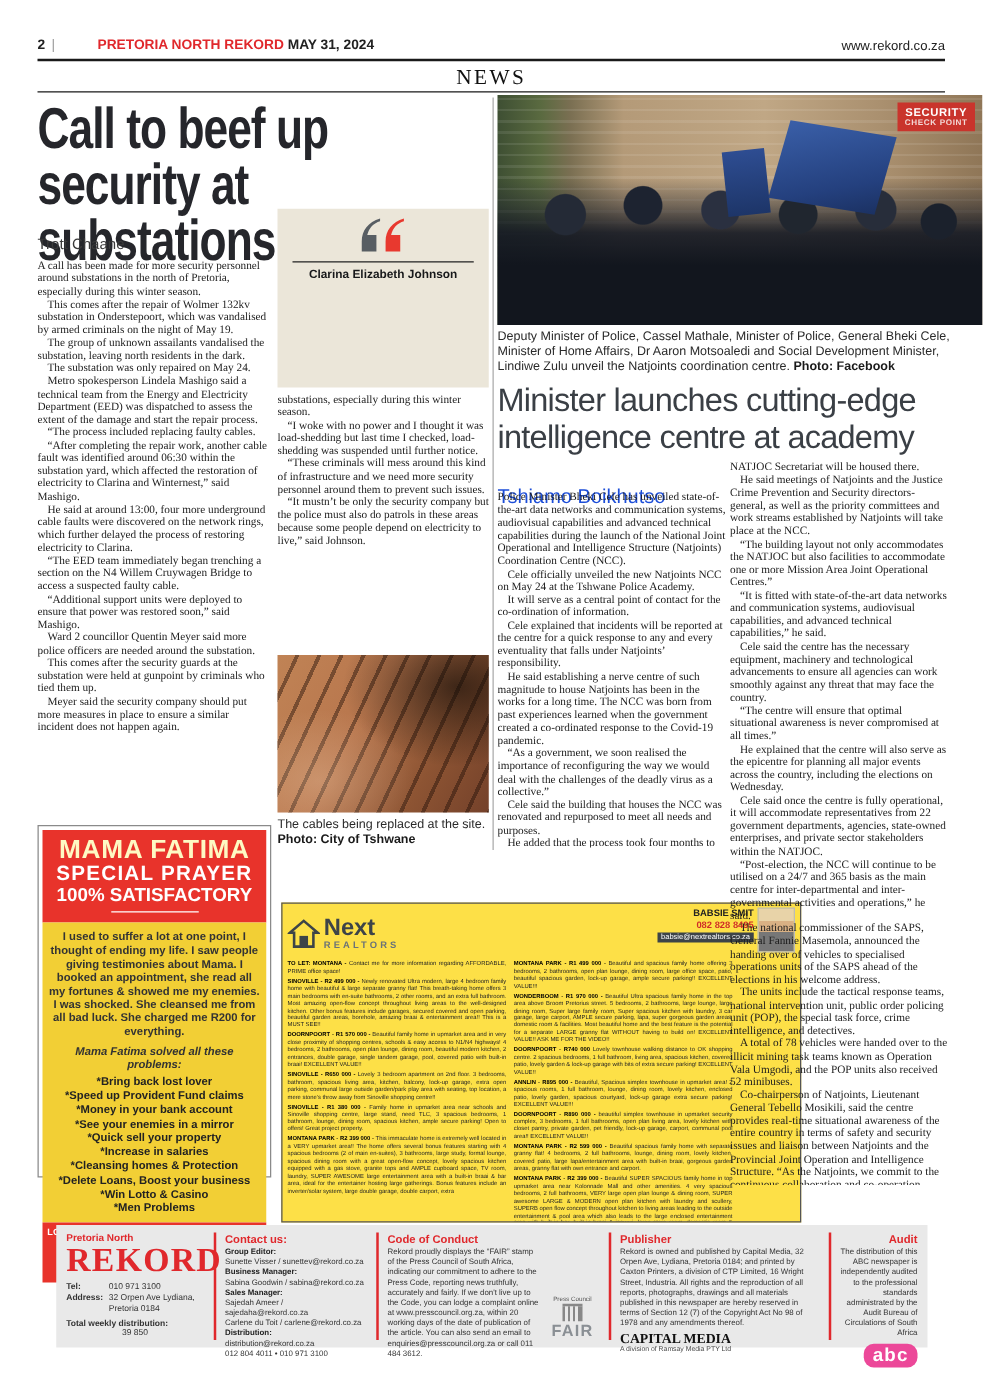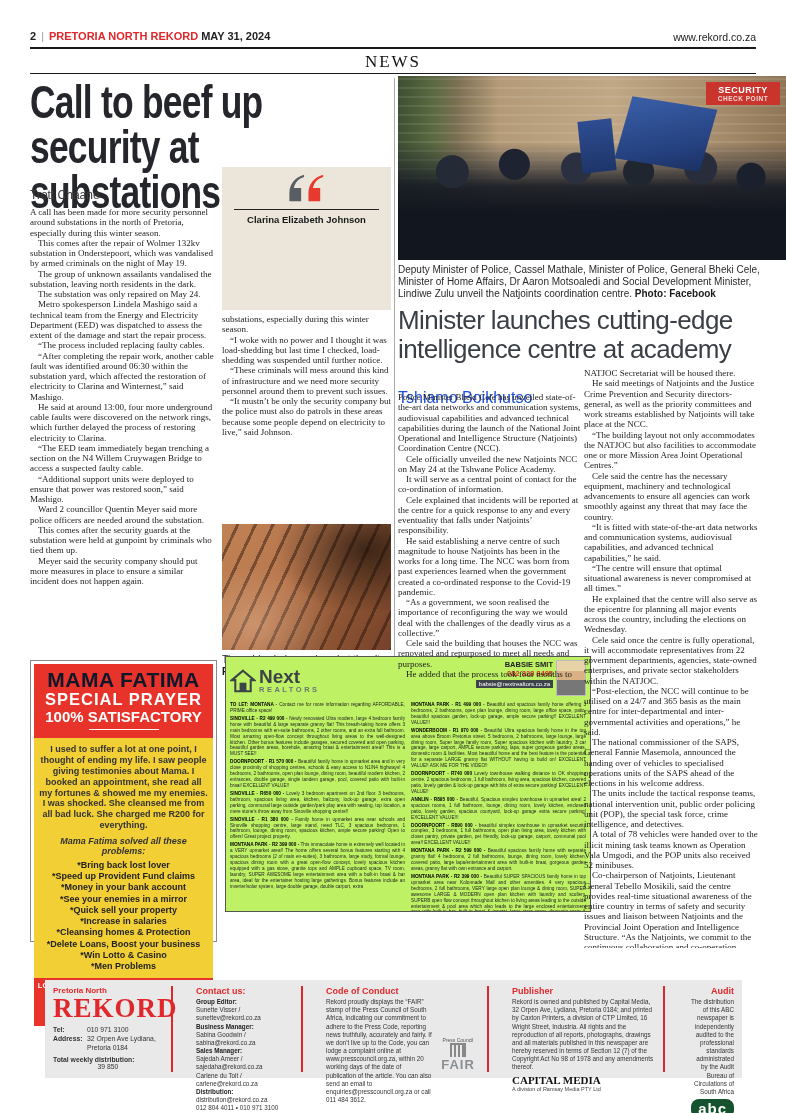--- a/index.html
+++ b/index.html
@@ -2,21 +2,21 @@
 <html><head>
 <meta charset="utf-8">
 <style>
   * { margin:0; padding:0; box-sizing:border-box; }
   body { background:#fff; font-family:"Liberation Sans", sans-serif; }
   .page { position:relative; width:786px; height:1113px; background:#fff; overflow:hidden; margin:0 auto; }
 
   
   .ph-left { position:absolute; left:30px; top:30px; font-size:11px; font-weight:bold; color:#222; }
   .ph-left .sep { color:#999; font-weight:normal; padding:0 5px; }
-  .ph-left .mast { color:#e0282c; }
+  .ph-left .mast { color:#e0282c;margin-left:29px; }
   .ph-right { position:absolute; right:30px; top:31px; font-size:10.5px; color:#222; }
   .rule-a { position:absolute; left:30px; right:30px; top:47px; height:2px; background:#1a1a1a; }
   .news-tag { position:absolute; left:0; right:0; top:52px; text-align:center; font-family:"Liberation Serif", serif; font-size:17px; letter-spacing:2px; color:#111; }
   .rule-b { position:absolute; left:30px; right:30px; top:73px; height:1px; background:#1a1a1a; }
   .vrule { position:absolute; left:394px; top:78px; width:1px; height:602px; background:#aaa; }
 
   
   .h1-main { position:absolute; left:30px; top:80px; width:468px; font-size:46px; line-height:0.98; font-weight:bold; letter-spacing:-1px; color:#25262b; transform:scaleX(0.77); transform-origin:0 0; }
   .byline1 { position:absolute; left:30px; top:188px; font-size:12px; color:#3a3a3a; }
   .bodycol p { font-family:"Liberation Serif", serif; font-size:9px; line-height:1.14; color:#1c1c1c; }
@@ -38,38 +38,38 @@
       radial-gradient(ellipse at 20% 80%, rgba(255,230,200,0.25), transparent 40%),
       repeating-linear-gradient(115deg, rgba(45,22,10,0) 0 13px, rgba(35,16,8,0.45) 13px 16px),
       linear-gradient(120deg,#c08355,#b8764d 40%,#8d5433 72%,#74412a); }
   .cap { font-size:10px; line-height:1.2; color:#2a2a2a; }
   .cap b { color:#1a1a1a; }
   .cables-cap { position:absolute; left:222px; top:654px; width:172px; }
 
   
   .mama { position:absolute; left:30px; top:660px; width:187px; height:282px; border:1px solid #8a8a8a; background:#fff; padding:3px; }
   .mama-top { background:#e8332b; text-align:center; padding:5px 2px 4px 2px; }
-  .mama-title { color:#0f172a; font-weight:bold; font-size:21px; letter-spacing:0.5px; line-height:1; }
+  .mama-title { color:#fef9c3; font-weight:bold; font-size:21px; letter-spacing:0.5px; line-height:1; }
   .mama-sub1 { color:#fff; font-weight:bold; font-size:16.5px; letter-spacing:1px; line-height:1.1; }
   .mama-sub2 { color:#fff; font-weight:bold; font-size:15px; line-height:1.15; }
   .mama-div { width:70px; height:1px; background:#fff; margin:4px auto; }
   .mama-test1 { color:#4a0d07; font-weight:bold; font-size:9px; line-height:1.15; }
   .mama-mid { background:#f2cf35; text-align:center; padding:6px 4px; }
   .mama-test2 { color:#333; font-weight:bold; font-size:9px; line-height:1.2; }
   .mama-solved { color:#333; font-weight:bold; font-style:italic; font-size:9px; margin:5px 0 4px 0; }
   .mama-problems p { color:#222; font-weight:bold; font-size:9px; line-height:1.25; font-family:"Liberation Sans",sans-serif; }
   .mama-bot { background:#e8332b; text-align:center; padding:3px 1px 4px 1px; }
   .mama-loc { color:#fff; font-weight:bold; font-size:7.3px; letter-spacing:0.2px; }
   .mama-phone-row { display:flex; align-items:center; justify-content:center; gap:3px; margin-top:1px; }
   .ic-phone { color:#fff; font-size:14px; transform:rotate(-10deg); }
   .ic-wa { display:inline-flex; align-items:center; justify-content:center; width:15px; height:15px; border:1.6px solid #fff; border-radius:50%; color:#fff; font-size:9px; }
   .mama-phone { color:#fff; font-weight:bold; font-size:18.5px; letter-spacing:0.5px; }
 
   
-  .classi { position:absolute; left:225px; top:656px; width:366px; height:256px; border:1px solid #555; background:#bef264; padding:3px 4px; overflow:hidden; }
+  .classi { position:absolute; left:225px; top:722px; width:416px; height:256px; border:1px solid #555; background:#fde047; padding:3px 4px; overflow:hidden; }
   .cl-head { display:flex; align-items:stretch; gap:4px; height:42px; }
   .next-logo { display:flex; align-items:center; gap:3px; }
   .next-house { width:26px; height:24px; }
   .next-words .nw1 { font-size:19px; font-weight:bold; color:#3d4448; line-height:0.9; }
   .next-words .nw2 { font-size:7.5px; letter-spacing:2.5px; color:#6b7378; font-weight:bold; }
   .agent-block { margin-left:auto; display:flex; gap:3px; }
   .agent-txt { text-align:right; }
   .agent-name { font-size:7.5px; font-weight:bold; color:#222; }
   .agent-phone { font-size:7.5px; font-weight:bold; color:#d02c28; }
   .agent-mail { background:#3d4448; color:#fff; font-size:6px; padding:1px 3px; margin-top:2px; }
@@ -87,32 +87,32 @@
       radial-gradient(circle at 30% 48%, #1d2330 0 15px, transparent 16px),
       radial-gradient(circle at 46% 50%, #2a3040 0 15px, transparent 16px),
       radial-gradient(circle at 62% 52%, #20262f 0 15px, transparent 16px),
       radial-gradient(circle at 78% 50%, #272d3a 0 16px, transparent 17px),
       radial-gradient(circle at 91% 55%, #1b212c 0 14px, transparent 15px),
       linear-gradient(0deg, #12161e 0 26%, rgba(22,26,36,0.92) 40%, rgba(30,34,44,0.45) 52%, transparent 64%),
       repeating-linear-gradient(0deg, rgba(255,255,255,0.09) 0 2px, transparent 2px 9px),
       linear-gradient(90deg,#3e4f33 0%,#5a6a40 9%,#7a6f52 15%,#b49a78 26%,#c0a785 55%,#a98f6e 80%,#8f7657 100%); }
   .cloth { position:absolute; left:58%; top:14%; width:86px; height:64px; background:linear-gradient(160deg,#3a5fa8,#24407e 70%,#1b3162); transform:rotate(9deg) skewX(-7deg); }
   .cloth2 { position:absolute; left:47%; top:24%; width:34px; height:52px; background:linear-gradient(180deg,#2e4d92,#1d3568); transform:rotate(-6deg); }
-  .sec-sign { position:absolute; right:6px; top:6px; width:74px; background:#c9342c; text-align:center; padding:3px 2px; }
+  .sec-sign { position:absolute; right:6px; top:6px; width:62px; background:#c9342c; text-align:center; padding:3px 2px; }
   .sec-sign .s1 { color:#fff; font-weight:bold; font-size:9px; letter-spacing:0.5px; }
   .sec-sign .s2 { color:#f3d9d7; font-weight:bold; font-size:6.5px; letter-spacing:0.5px; }
   .photo1-cap { position:absolute; left:398px; top:264px; width:388px; }
   .h2-main { position:absolute; left:398px; top:306px; width:392px; font-size:26px; line-height:1.13; font-weight:normal; letter-spacing:-0.6px; color:#3a3f45; }
   .byline2 { position:absolute; left:398px; top:369px; font-size:16px; color:#1d4ed8;margin-top:20px; }
   .a2c1 { position:absolute; left:398px; top:392px; width:184px; height:286px; overflow:hidden; }
   .a2c2 { position:absolute; left:584px; top:368px; width:174px; height:580px; overflow:hidden; }
 
   
   .footer { position:absolute; left:45px; top:980px; width:697px; height:98px; background:#e9e9e9; display:flex; padding:6px 8px; gap:8px; }
-  .f-sec { border-left:2px solid #e0282c; padding-left:23px; }
+  .f-sec { border-left:2px solid #e0282c; padding-left:7px; }
   .f-sec.first { border-left:none; padding-left:0; }
   .f-head { color:#e0282c; font-weight:bold; font-size:9px; margin-bottom:2px; }
   .f-body { font-size:6.3px; line-height:1.3; color:#333; }
   .f-body b { color:#222; }
   .f-logo-top { color:#e0282c; font-weight:bold; font-size:8px; }
   .f-logo-main { color:#e0282c; font-weight:bold; font-size:27px; font-family:"Liberation Serif", serif; letter-spacing:1px; line-height:1; margin-bottom:3px; }
   .f-row { display:flex; font-size:6.8px; color:#333; line-height:1.35; }
   .f-row .lab { font-weight:bold; width:34px; flex:none; }
   .f-dist { font-weight:bold; font-size:6.8px; margin-top:3px; color:#333; }
   .f-dist-val { text-align:center; font-size:6.8px; color:#333; }
@@ -121,21 +121,21 @@
   .f-sec3 { width:178px; display:flex; gap:4px; }
   .f-sec3 .txt { flex:1; }
   .fair-logo { width:42px; align-self:flex-end; text-align:center; }
   .fair-logo .pc { font-size:5px; color:#555; }
   .fair-logo .fair { font-size:13px; font-weight:bold; color:#8a8f94; letter-spacing:1px; }
   .fair-col { width:16px; height:14px; margin:0 auto; background:linear-gradient(90deg,#888 0 2px,transparent 2px 4px,#888 4px 6px,transparent 6px 8px,#888 8px 10px,transparent 10px 12px,#888 12px 14px); border-top:2px solid #888; }
   .f-sec4 { width:168px; }
   .cm-logo { font-family:"Liberation Serif", serif; font-weight:bold; font-size:11px; color:#111; margin-top:2px; }
   .cm-sub { font-size:5.5px; color:#444; }
   .f-sec5 { flex:1;text-align:right; }
-  .abc-logo { margin-top:3px; display:inline-block; background:#14532d; color:#fff; font-weight:bold; font-size:15px; padding:1px 7px; border-radius:8px; letter-spacing:1px; }
+  .abc-logo { margin-top:3px; display:inline-block; background:#ec4899; color:#fff; font-weight:bold; font-size:15px; padding:1px 7px; border-radius:8px; letter-spacing:1px; }
 </style>
 </head>
 <body>
 
 <div class="page">
 
   <div class="ph-left">
     <span>2</span><span class="sep">|</span><span class="mast">PRETORIA NORTH REKORD</span>
     <span>MAY 31, 2024</span>
   </div>
@@ -281,22 +281,22 @@
       <p>Cele explained that incidents will be reported at the centre for a quick response to any and every eventuality that falls under Natjoints’ responsibility.</p>
       <p>He said establishing a nerve centre of such magnitude to house Natjoints has been in the works for a long time. The NCC was born from past experiences learned when the government created a co-ordinated response to the Covid-19 pandemic.</p>
       <p>“As a government, we soon realised the importance of reconfiguring the way we would deal with the challenges of the deadly virus as a collective.”</p>
       <p>Cele said the building that houses the NCC was renovated and repurposed to meet all needs and purposes.</p>
       <p>He added that the process took four months to complete and that the National Joint Operational Centre (NATJOC) and</p>
     </div>
   <div class="bodycol a2c2">
       <p>NATJOC Secretariat will be housed there.</p>
       <p>He said meetings of Natjoints and the Justice Crime Prevention and Security directors-general, as well as the priority committees and work streams established by Natjoints will take place at the NCC.</p>
       <p>“The building layout not only accommodates the NATJOC but also facilities to accommodate one or more Mission Area Joint Operational Centres.”</p>
+      <p>“It is fitted with state-of-the-art data networks and communication systems, audiovisual capabilities, and advanced technical capabilities,” he said.</p>
       <p>Cele said the centre has the necessary equipment, machinery and technological advancements to ensure all agencies can work smoothly against any threat that may face the country.</p>
-      <p>“It is fitted with state-of-the-art data networks and communication systems, audiovisual capabilities, and advanced technical capabilities,” he said.</p>
       <p>“The centre will ensure that optimal situational awareness is never compromised at all times.”</p>
       <p>He explained that the centre will also serve as the epicentre for planning all major events across the country, including the elections on Wednesday.</p>
       <p>Cele said once the centre is fully operational, it will accommodate representatives from 22 government departments, agencies, state-owned enterprises, and private sector stakeholders within the NATJOC.</p>
       <p>“Post-election, the NCC will continue to be utilised on a 24/7 and 365 basis as the main centre for inter-departmental and inter-governmental activities and operations,” he said.</p>
       <p>The national commissioner of the SAPS, General Fannie Masemola, announced the handing over of vehicles to specialised operations units of the SAPS ahead of the elections in his welcome address.</p>
       <p>The units include the tactical response teams, national intervention unit, public order policing unit (POP), the special task force, crime intelligence, and detectives.</p>
       <p>A total of 78 vehicles were handed over to the illicit mining task teams known as Operation Vala Umgodi, and the POP units also received 52 minibuses.</p>
       <p>Co-chairperson of Natjoints, Lieutenant General Tebello Mosikili, said the centre provides real-time situational awareness of the entire country in terms of safety and security issues and liaison between Natjoints and the Provincial Joint Operation and Intelligence Structure. “As the Natjoints, we commit to the continuous collaboration and co-operation between department partnerships in ensuring a successful operationalisation of this centre.”</p>
     </div>
 

